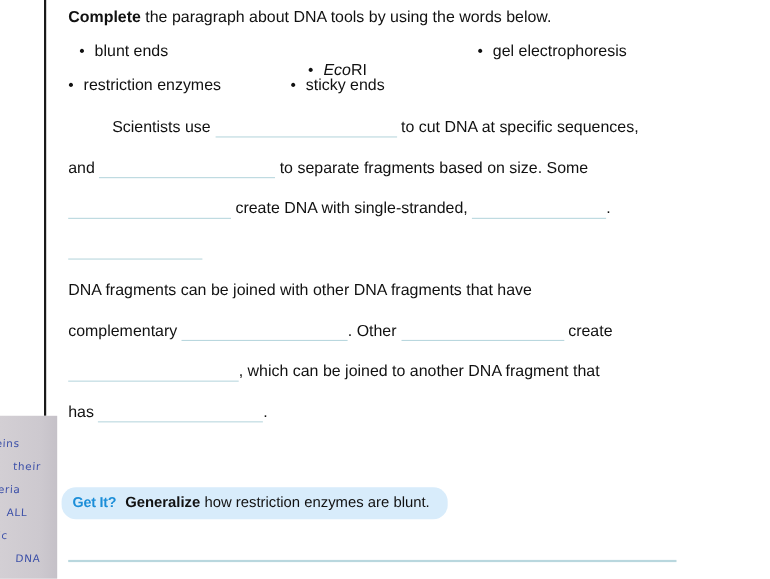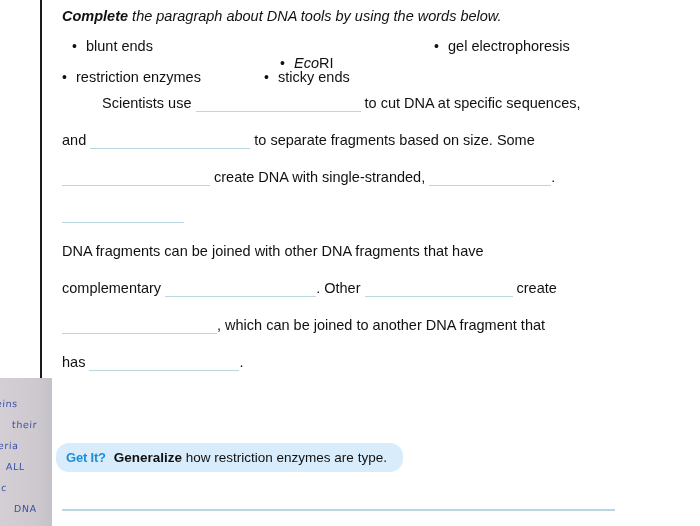--- a/index.html
+++ b/index.html
@@ -63,21 +63,20 @@
     width: 620px;
   }
 
   .prompt-heading {
     font-size: 14.5px;
     line-height: 18px;
     margin: 0;
     padding-top: 7px;
     color: #111;
     white-space: nowrap;
-    font-style: italic;
   }
   .prompt-heading b { font-weight: bold; }
 
   
   .word-bank {
     position: relative;
     margin-top: 12px;
     height: 56px;
   }
   .word-item {
@@ -91,21 +90,21 @@
     display: inline-block;
     width: 14px;
     color: #111;
     font-size: 14px;
   }
   .word-item .ital { font-style: italic; }
 
   
   .para {
     position: relative;
-    margin-top: 1px;
+    margin-top: 14px;
   }
   .para-line {
     font-size: 14.5px;
     line-height: 18px;
     height: 37px;
     white-space: nowrap;
     color: #111;
     display: flex;
     align-items: flex-start;
   }
@@ -232,17 +231,17 @@
         <span class="txt" style="white-space: pre;">has </span>
         <span class="blank" style="width: 150px;"></span>
         <span class="txt" style="white-space: pre;">.</span>
       </div>
     </div>
 
 </div>
 
 <div class="getit-wrap">
   <div class="getit-pill">
-    <span class="getit-label">Get It?</span><span class="getit-task"><b>Generalize</b><span> how restriction enzymes are type.</span></span>
+    <span class="getit-label">Get It?</span><span class="getit-task"><b>Generalize</b><span> how restriction enzymes are blunt.</span></span>
   </div>
 </div>
 
 <div class="answer-rule"></div>
 
 </body></html>

